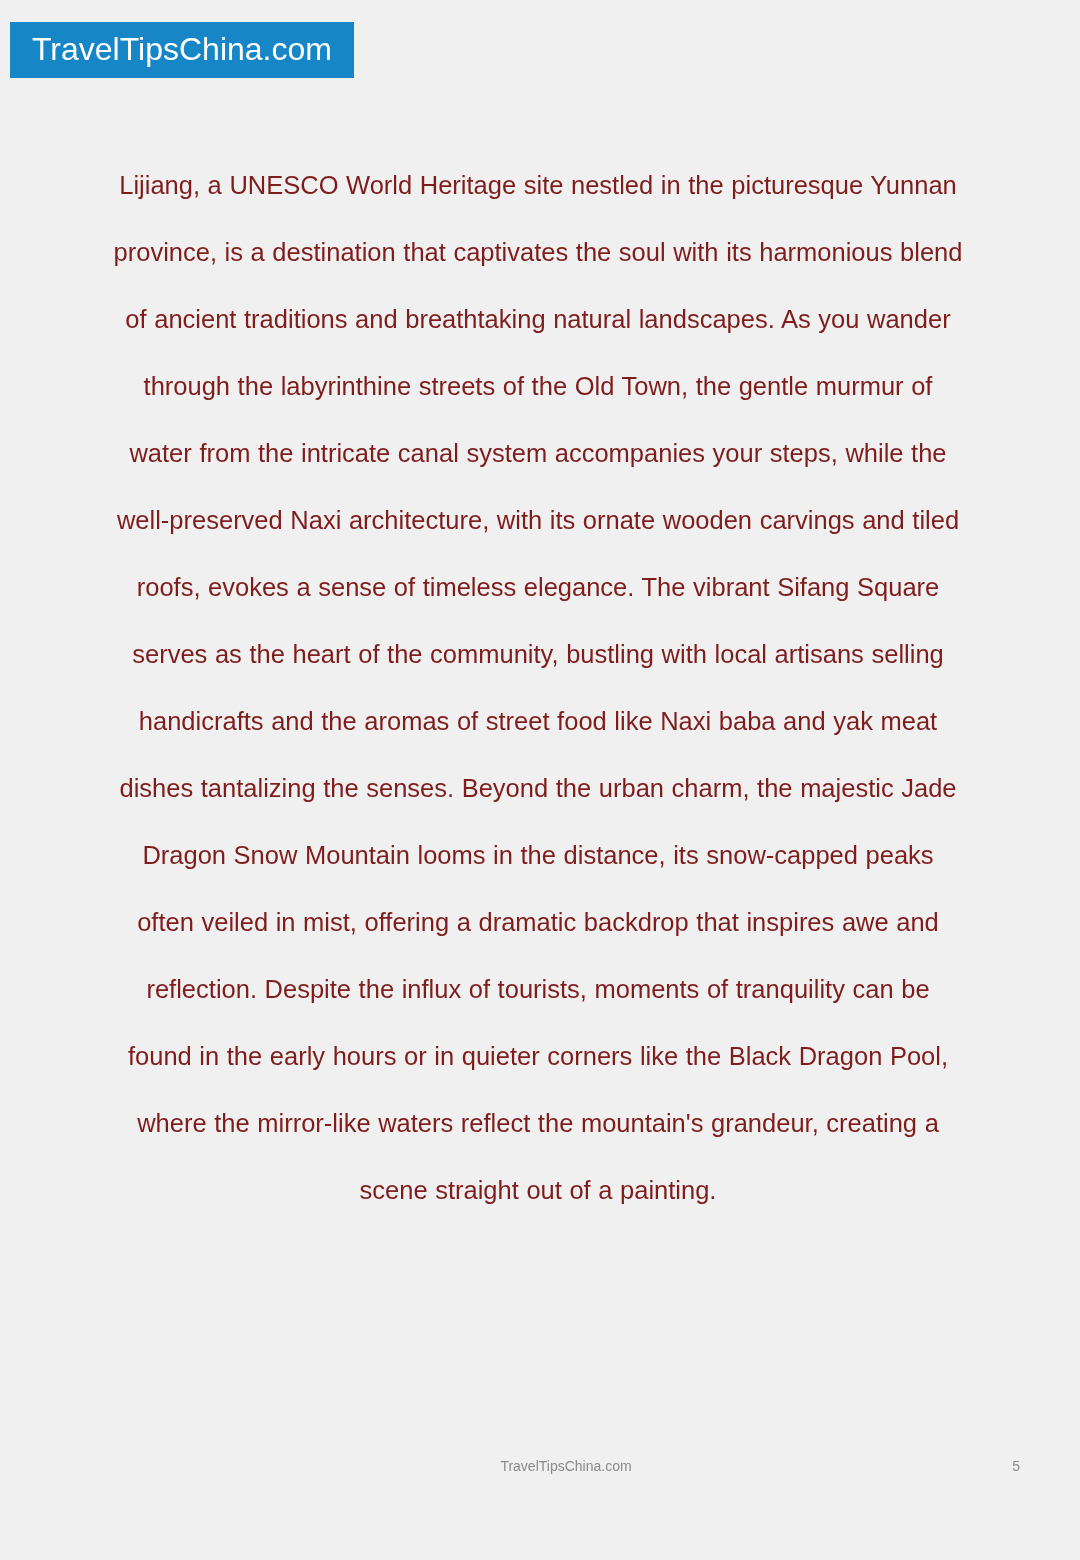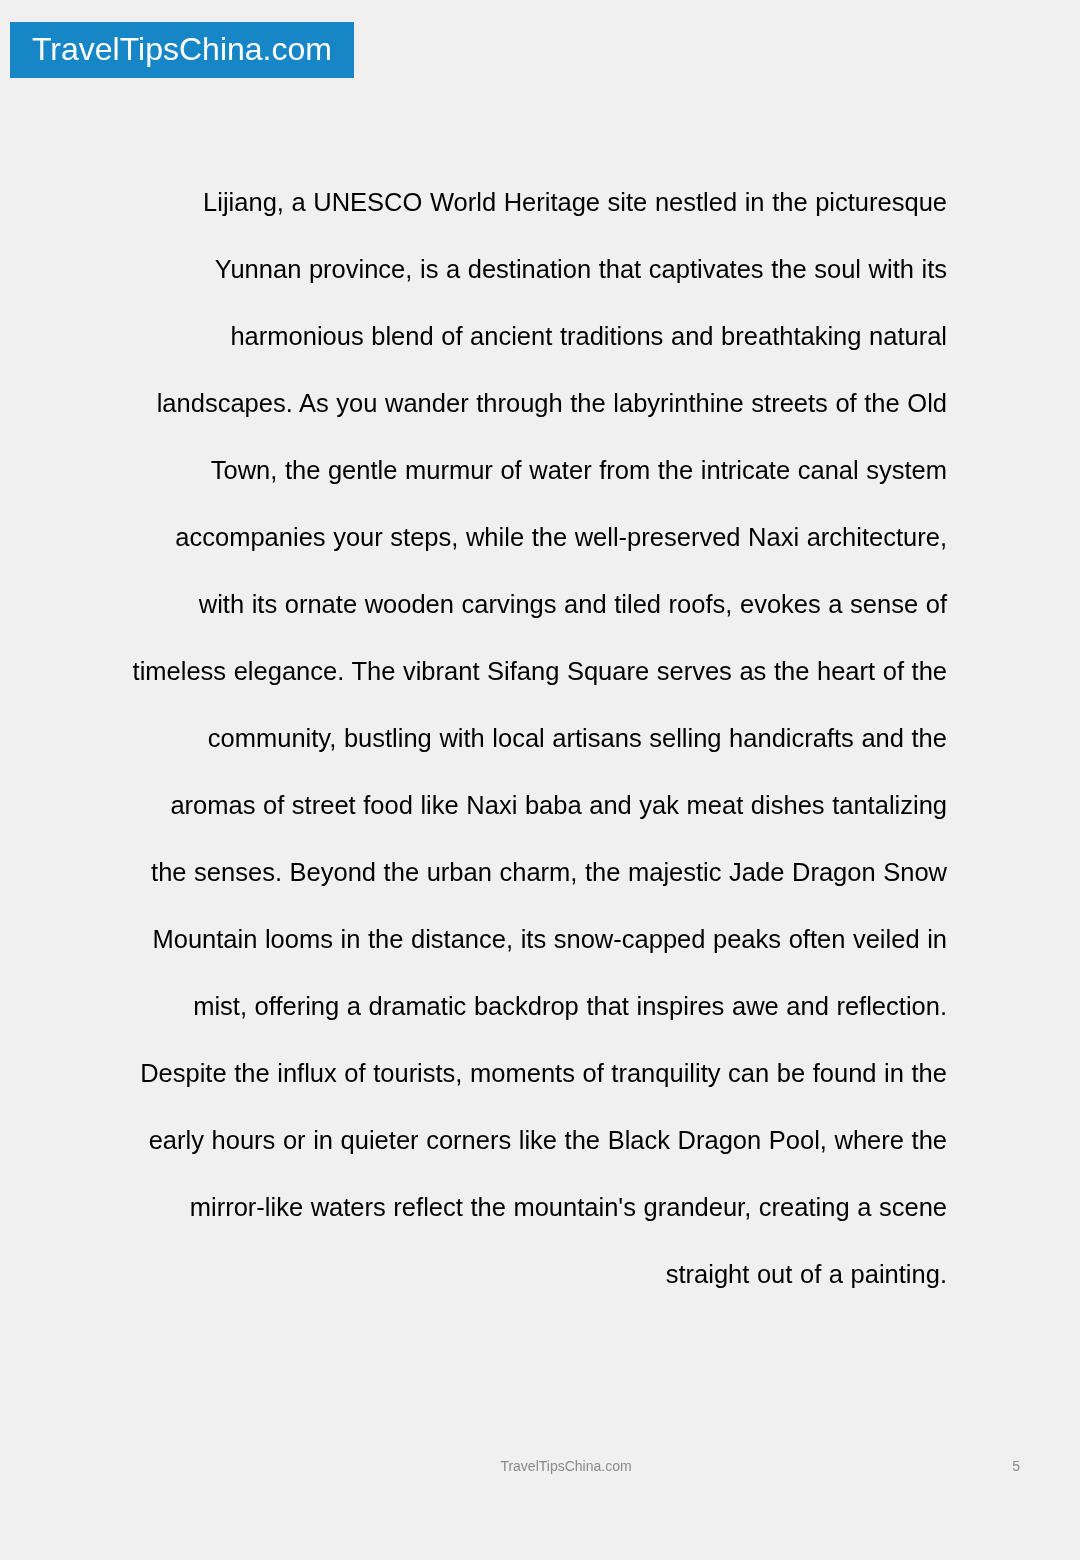--- a/index.html
+++ b/index.html
@@ -38,23 +38,23 @@
   .content {
     position: absolute;
     top: 152px;
     left: 112px;
     width: 852px;
   }
 
   .body-paragraph {
     font-size: 25.5px;
     line-height: 67px;
-    color: #000000;
-    text-align: right;
-    margin: 17px;
+    color: #7f1d1d;
+    text-align: center;
+    margin: 0;
     word-spacing: 0.5px;
   }
 
   .footer {
     position: absolute;
     left: 112px;
     right: 60px;
     top: 1458px;
     height: 24px;
   }

